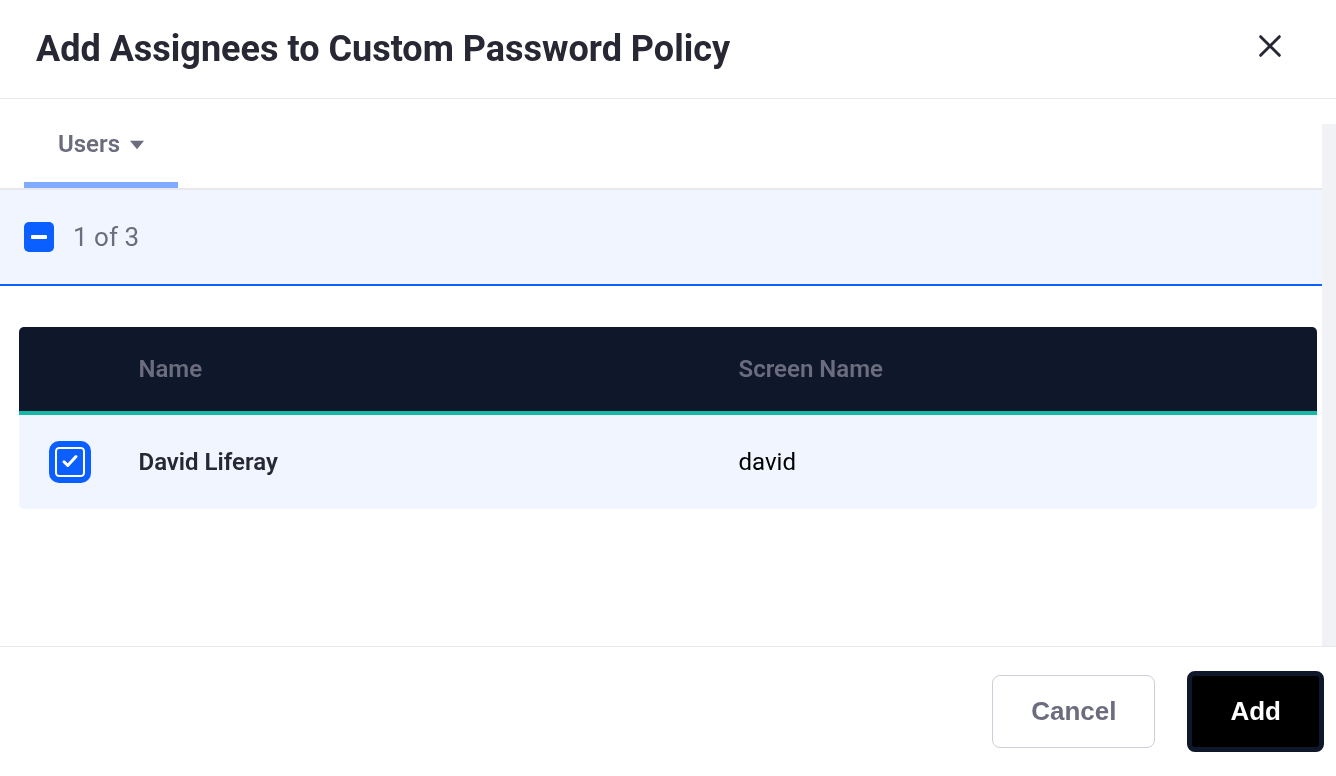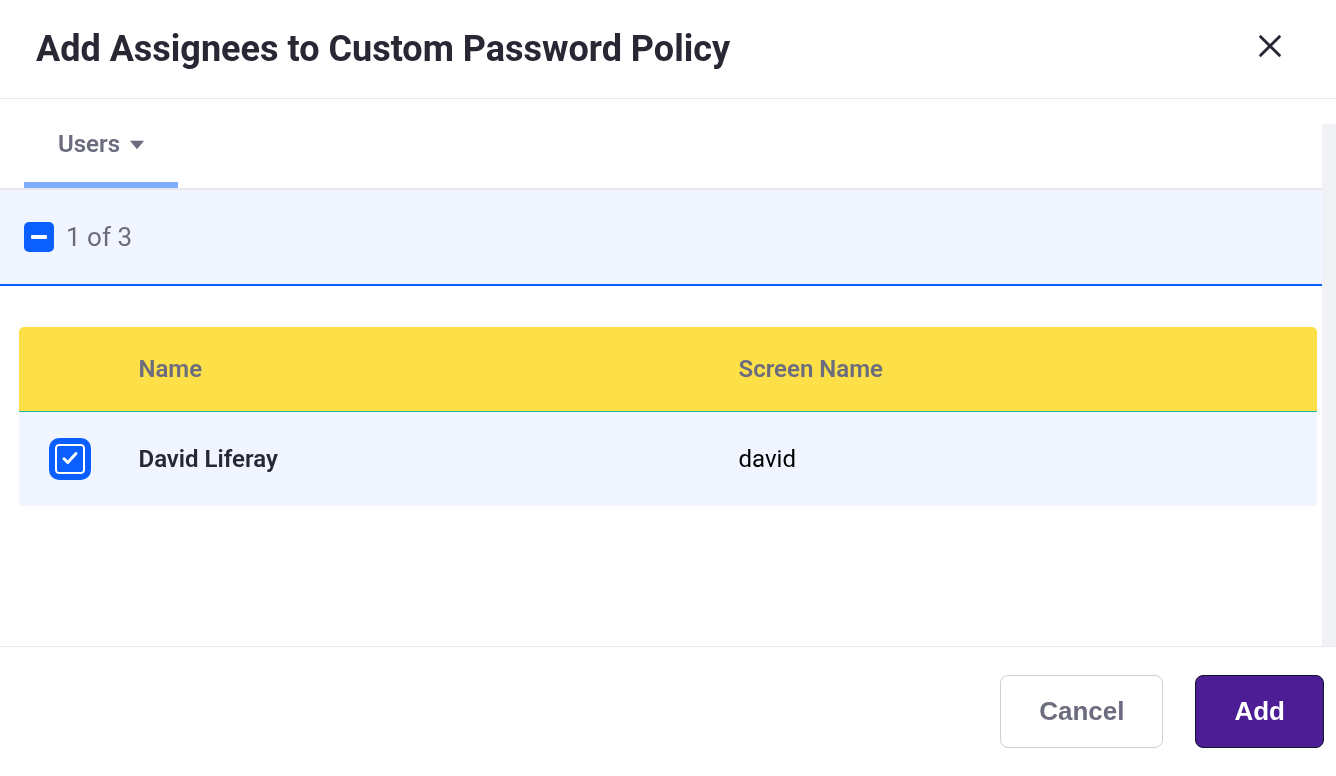--- a/index.html
+++ b/index.html
@@ -60,21 +60,21 @@
     .tab .caret svg { width: 14px; height: 14px; fill: #6b6c7e; }
 
     
     .selection-band {
       background: #f0f5ff;
       border-top: 1px solid #e7e7ed;
       border-bottom: 2px solid #0b5fff;
       padding: 32px 24px;
       display: flex;
       align-items: center;
-      gap: 12px;
+      gap: 19px;
     }
     .indeterminate-checkbox {
       width: 30px; height: 30px;
       border-radius: 5px;
       background: #0b5fff;
       display: flex; align-items: center; justify-content: center;
       cursor: pointer;
     }
     .indeterminate-mark {
       width: 16px; height: 4px; background: #fff; border-radius: 1px;
@@ -94,22 +94,22 @@
       border-collapse: collapse;
       border-radius: 6px;
       overflow: hidden;
     }
     .data-table thead th {
       text-align: left;
       font-size: 24px;
       font-weight: 600;
       color: #6b6c7e;
       padding: 28px 24px;
-      border-bottom: 1px solid #14b8a6;
-      background: #fde047;
+      border-bottom: 4px solid #14b8a6;
+      background: #0f172a;
     }
     .data-table th.col-check, .data-table td.col-check { width: 96px; padding-left: 34px; padding-right: 0; }
     .data-table th.col-name, .data-table td.col-name { width: 600px; }
     .data-table tbody td {
       font-size: 24px;
       color: #272833;
       padding: 30px 24px;
       border-bottom: 1px solid #e7e7ed;
     }
     .data-table tbody tr { background: #f0f5ff; }
@@ -156,23 +156,23 @@
       border-radius: 8px;
       cursor: pointer;
       border: 1px solid transparent;
     }
     .btn-secondary {
       background: #fff;
       border: 1px solid #cdced9;
       color: #6b6c7e;
     }
     .btn-primary {
-      background: #4c1d95;
+      background: #000000;
       color: #fff;
-      border: 1px solid #0f172a;
+      border: 5px solid #0f172a;
     }
 
     
     .scroll-hint {
       position: absolute;
       top: 124px;
       right: 0;
       bottom: 130px;
       width: 14px;
       background: #f1f2f5;

